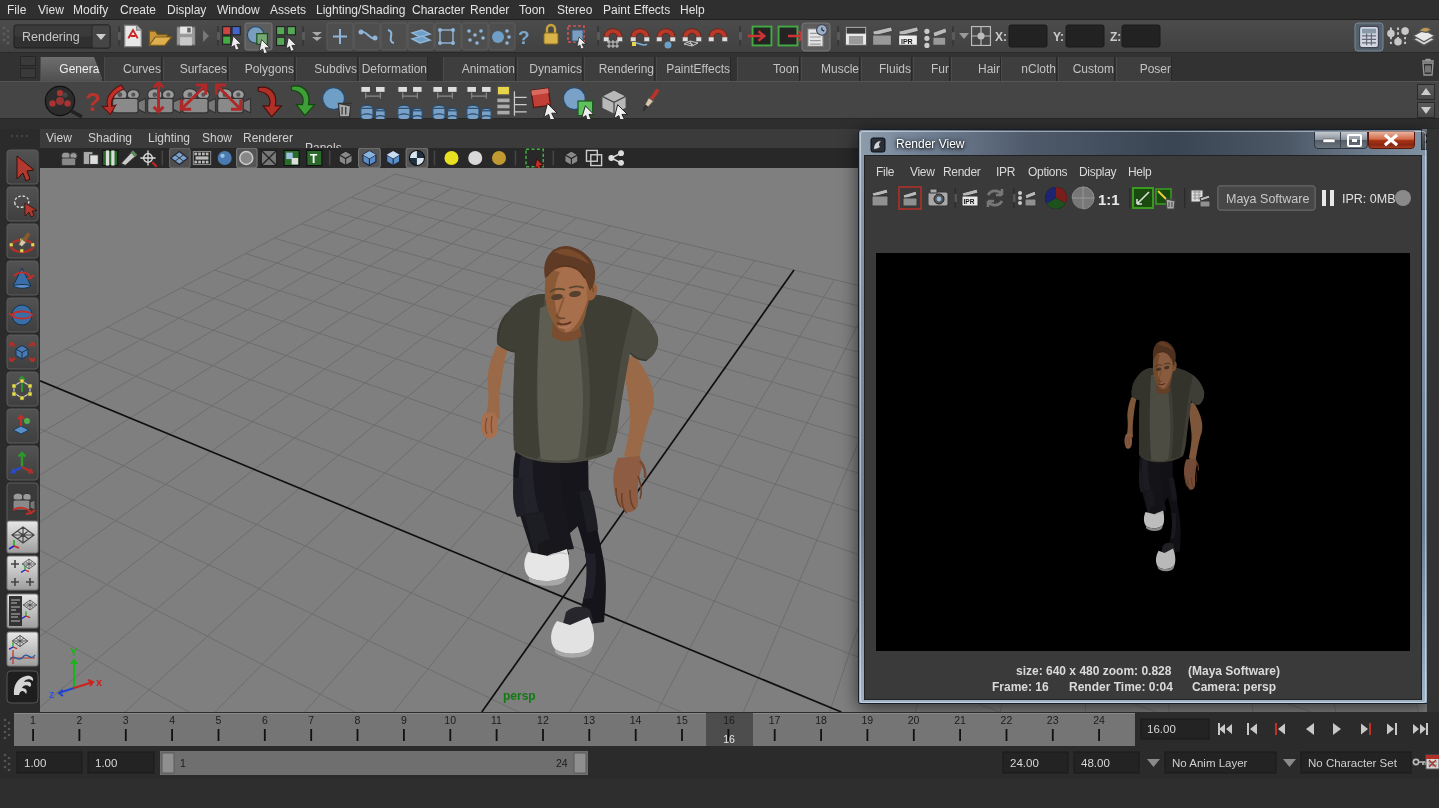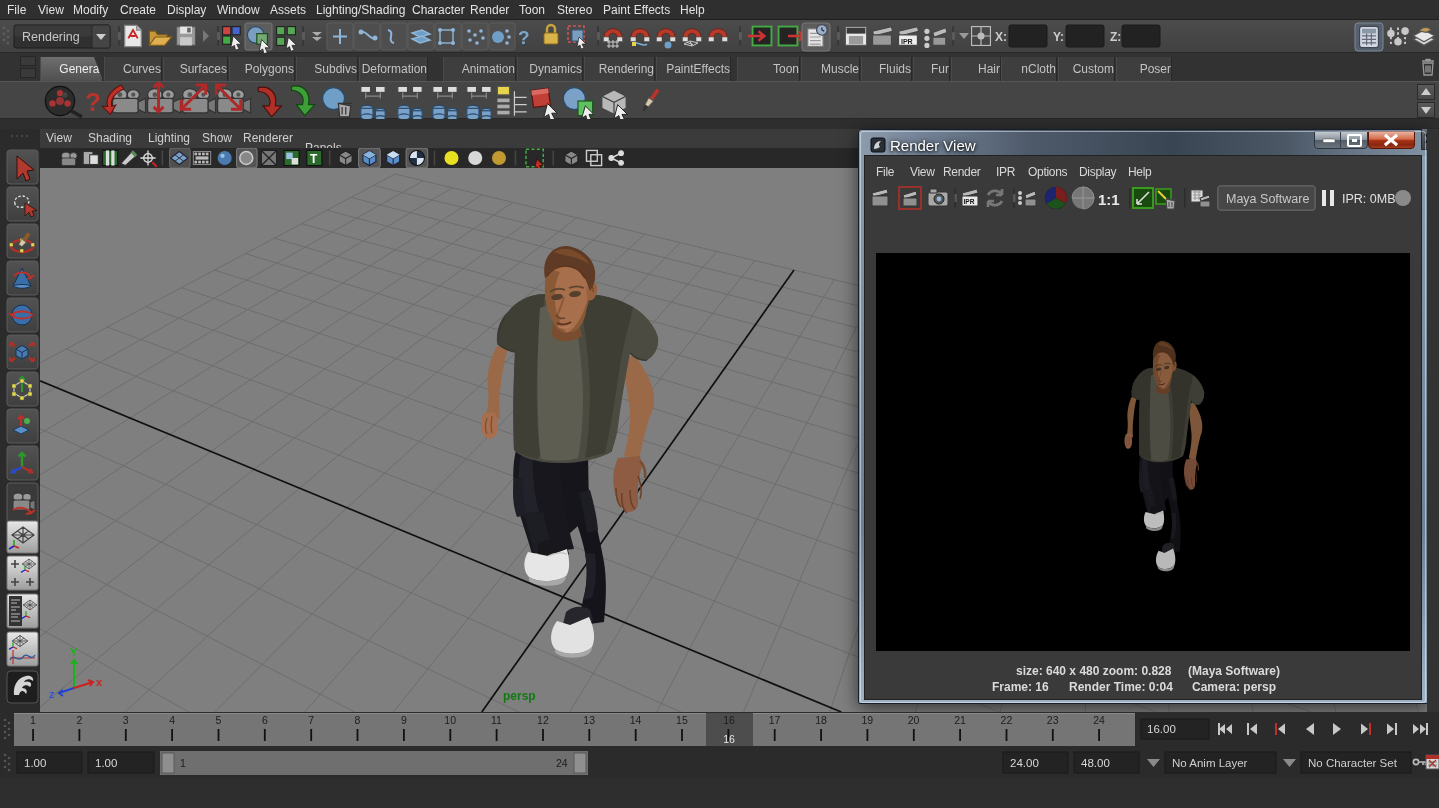--- a/index.html
+++ b/index.html
@@ -788,21 +788,21 @@
 </div>
 
 <div class="abs" id="rvwin" style="left:858px;top:129px;width:570px;height:575px;box-shadow:0 4px 18px rgba(0,0,0,0.6);border:1px solid #15202c;border-radius:4px 4px 2px 2px;background:linear-gradient(180deg,#8b9dae 0%,#7e90a2 30%,#6e8094 70%,#9fb2c4 100%)">
 <div class="abs" style="left:0;top:0;width:568px;height:26px;background:linear-gradient(90deg,#8e9dac 0%,#76859a 10%,#4e5a6a 30%,#3a4553 55%,#4b5765 75%,#6e7d8e 90%,#8193a3 100%);border-radius:4px 4px 0 0"></div>
 <div class="abs" style="left:1px;top:1px;width:566px;height:572px;border:1px solid rgba(255,255,255,0.45);border-radius:3px;pointer-events:none;z-index:5"></div>
 
 <svg width="20" height="20" style="position:absolute;left:10px;top:6px">
         <rect x="2" y="2" width="14" height="14" rx="2" fill="#2a2f36" stroke="#0a0f16"></rect>
         <path d="M5,13 C5,8 8,5 12,5 C10,7 9,9 11,11 C9,12 7,13 5,13 Z" fill="#cfd4da"></path>
       </svg>
-<span class="txt" style="left:31px;top:7px;font-size:15px;color:#fff;text-shadow:0 1px 3px #000,0 0 6px rgba(0,0,0,0.8)">Render View</span>
+<span class="txt" style="left:37px;top:7px;font-size:12px;color:#fff;text-shadow:0 1px 3px #000,0 0 6px rgba(0,0,0,0.8)">Render View</span>
 
 <div class="abs" style="left:455px;top:1px;width:54px;height:18px;background:linear-gradient(#c3c9d0,#8b939c 48%,#545c66 52%,#6b737d);border:1px solid #2a3642;border-radius:0 0 4px 4px"></div>
 <div class="abs" style="left:481px;top:1px;width:1px;height:18px;background:#38434f"></div>
 <div class="abs" style="left:509px;top:1px;width:47px;height:18px;background:linear-gradient(#e8b29e,#d26a48 45%,#a93317 52%,#8a2510 80%,#a04020);border:1px solid #5a1408;border-radius:0 0 4px 4px"></div>
 <svg width="120" height="22" style="position:absolute;left:452px;top:0">
         <rect x="12" y="9" width="12" height="3.5" rx="1" fill="#fff" stroke="#444" stroke-width="0.5"></rect>
         <rect x="37" y="5" width="13" height="11" rx="1" fill="none" stroke="#fff" stroke-width="2"></rect>
         <rect x="41" y="9" width="5" height="3" fill="#fff"></rect>
         <path d="M74,5 L86,15 M86,5 L74,15" stroke="#fff" stroke-width="3"></path>
         <path d="M74,5 L86,15 M86,5 L74,15" stroke="#fff" stroke-width="2.2"></path>

